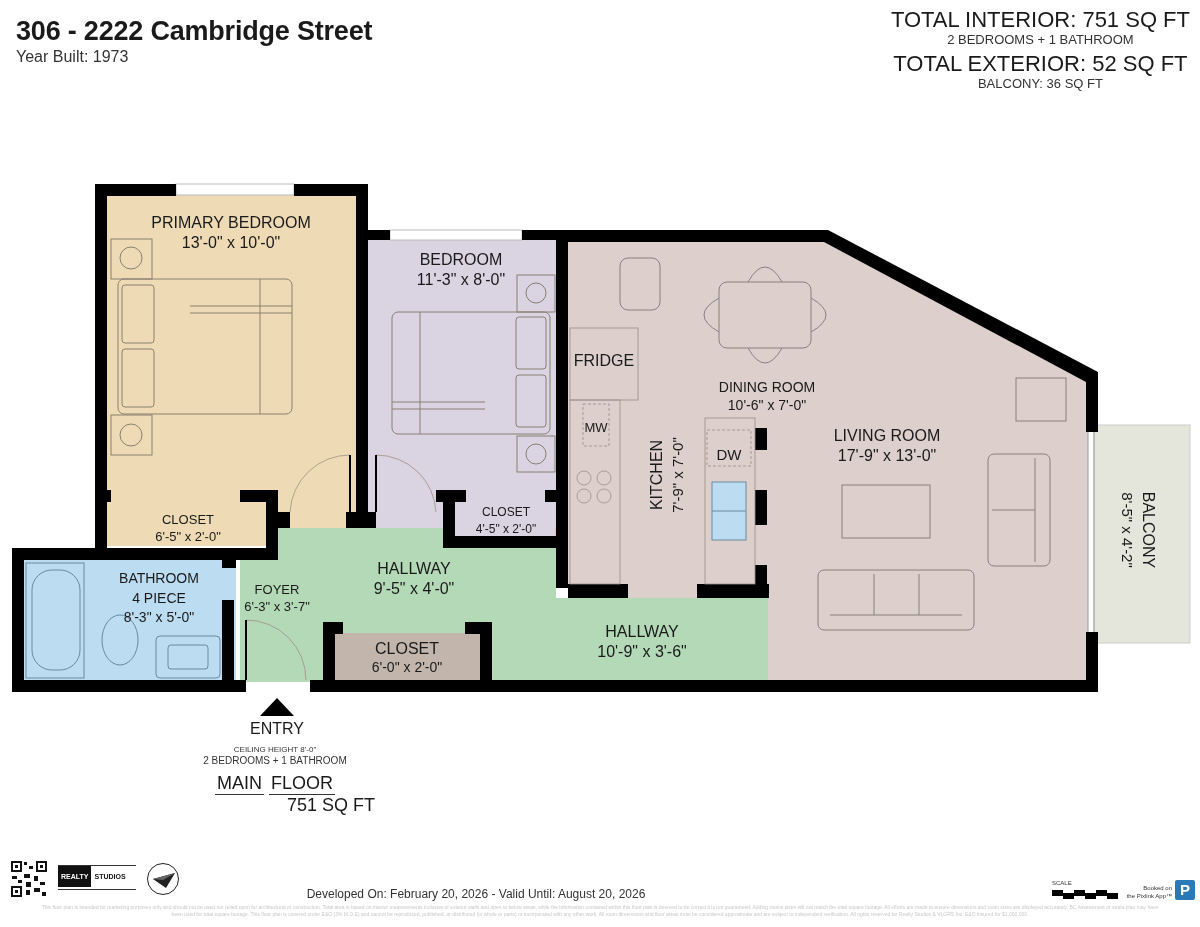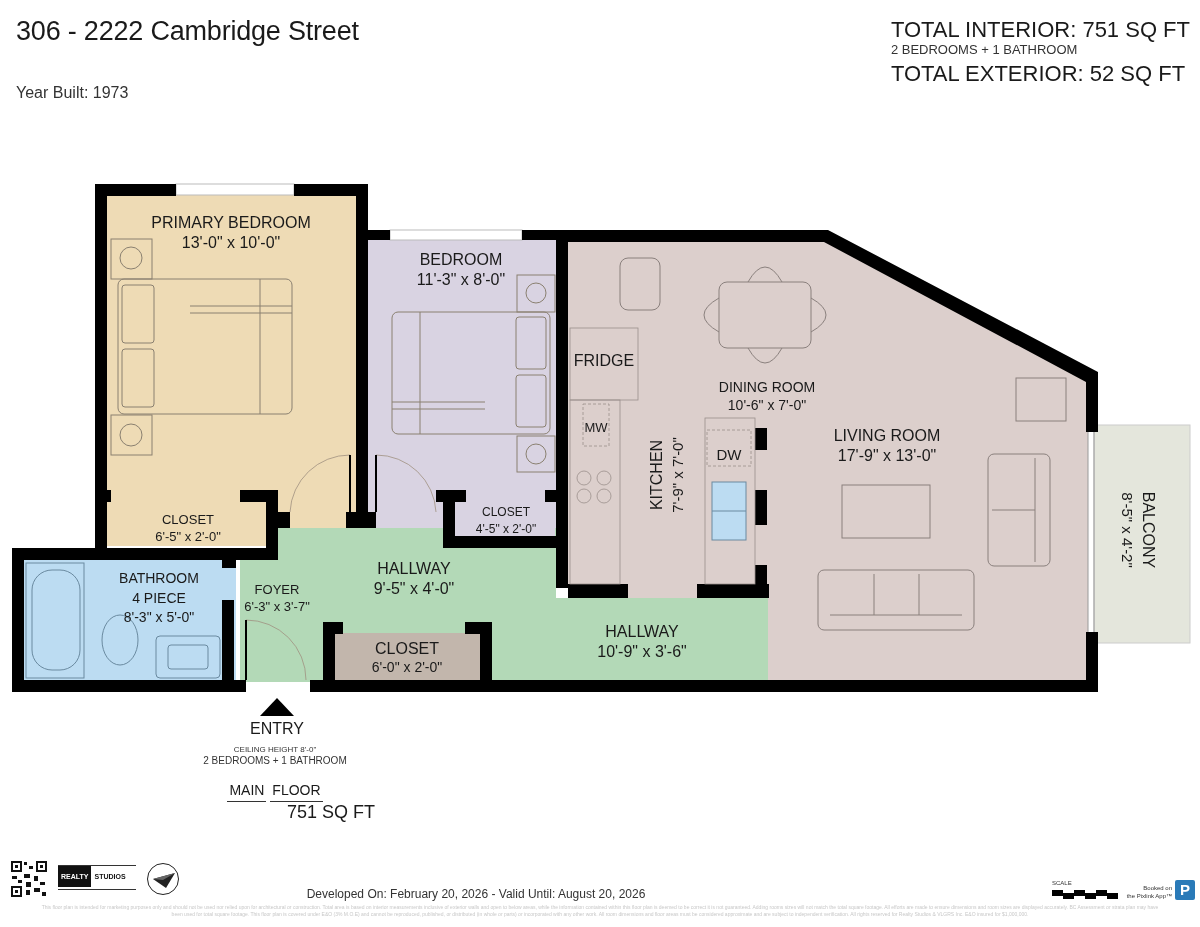--- a/index.html
+++ b/index.html
@@ -1,32 +1,32 @@
 <!DOCTYPE html>
 <html><head>
 <meta charset="utf-8">
 <style>
   * { box-sizing: border-box; margin: 0; padding: 0; }
   html, body { width: 1200px; height: 927px; background: #ffffff; overflow: hidden; }
   body { position: relative; font-family: "Liberation Sans", sans-serif; color: #1a1a1a; }
 
   .hdr-left { position: absolute; left: 16px; top: 16px; }
-  .hdr-left .addr { font-weight: normal; font-size: 27px; line-height: 31px; letter-spacing: -0.2px; }
-  .hdr-left .year { font-size: 16px; line-height: 20px; color: #333; margin-top: 36px; }
-  .hdr-right { position: absolute; right: 10px; top: 18px; text-align: left; }
+  .hdr-left .addr { font-weight: bold; font-size: 27px; line-height: 31px; letter-spacing: -0.2px; }
+  .hdr-left .year { font-size: 16px; line-height: 20px; color: #333; }
+  .hdr-right { position: absolute; right: 10px; top: 8px; text-align: center; }
   .hdr-right .big { font-size: 22px; line-height: 24px; }
   .hdr-right .small { font-size: 13px; line-height: 16px; color: #333; margin-bottom: 4px; }
 
   svg.plan { position: absolute; left: 0; top: 0; }
   .rl { font-family: "Liberation Sans", sans-serif; fill: #1a1a1a; text-anchor: middle; }
 
   .floor-info { position: absolute; left: 175px; top: 745px; width: 200px; text-align: center; }
   .floor-info .ceil { font-size: 8px; color: #333; line-height: 10px; }
   .floor-info .beds { font-size: 10px; color: #333; line-height: 12px; }
-  .floor-info .main { font-size: 14px; line-height: 22px; margin-top: 12px; }
+  .floor-info .main { font-size: 18px; line-height: 22px; margin-top: 5px; }
   .floor-info .main span { display: inline-block; border-bottom: 1px solid #333; padding: 0 2px; }
   .floor-info .sqft { font-size: 18px; line-height: 20px; text-align: right; }
 
   .footer-logos { position: absolute; left: 10px; top: 860px; display: flex; align-items: center; gap: 10px; }
   .qr { width: 38px; height: 38px; }
   .realty { width: 78px; height: 36px; display: flex; flex-direction: column; }
   .realty .bar { display: flex; height: 22px; align-items: stretch; border-top: 1px solid #333; margin-top: 4px; }
   .realty .blk { background: #111; color: #fff; font-size: 7px; font-weight: bold; padding: 0 3px; display: flex; align-items: center; }
   .realty .wht { color: #111; font-size: 7px; font-weight: bold; padding: 0 3px; display: flex; align-items: center; }
   .realty .sub { font-size: 3px; color: #444; border-top: 1px solid #333; margin-top: 2px; }
@@ -45,20 +45,21 @@
 
 <div class="hdr-left">
   <div class="addr">306 - 2222 Cambridge Street</div>
   <div class="year">Year Built: 1973</div>
 </div>
 
 <div class="hdr-right">
   <div class="big">TOTAL INTERIOR: 751 SQ FT</div>
   <div class="small">2 BEDROOMS + 1 BATHROOM</div>
   <div class="big">TOTAL EXTERIOR: 52 SQ FT</div>
+  <div class="small">BALCONY: 36 SQ FT</div>
 </div>
 
 <svg class="plan" width="1200" height="927" viewBox="0 0 1200 927">
 
   <rect x="106" y="195" width="250" height="350" fill="#eedbb5"></rect>
   <rect x="368" y="240" width="190" height="290" fill="#d9d3e2"></rect>
   <polygon points="568,240 826,240 1088,378 1088,682 768,682 768,598 568,598" fill="#dccfcc"></polygon>
   <polygon points="278,528 556,528 556,598 768,598 768,682 240,682 240,560 278,560" fill="#b3d9b7"></polygon>
   <rect x="24" y="560" width="212" height="120" fill="#bcdcf2"></rect>
   <rect x="335" y="633" width="145" height="48" fill="#c2b6ac"></rect>

